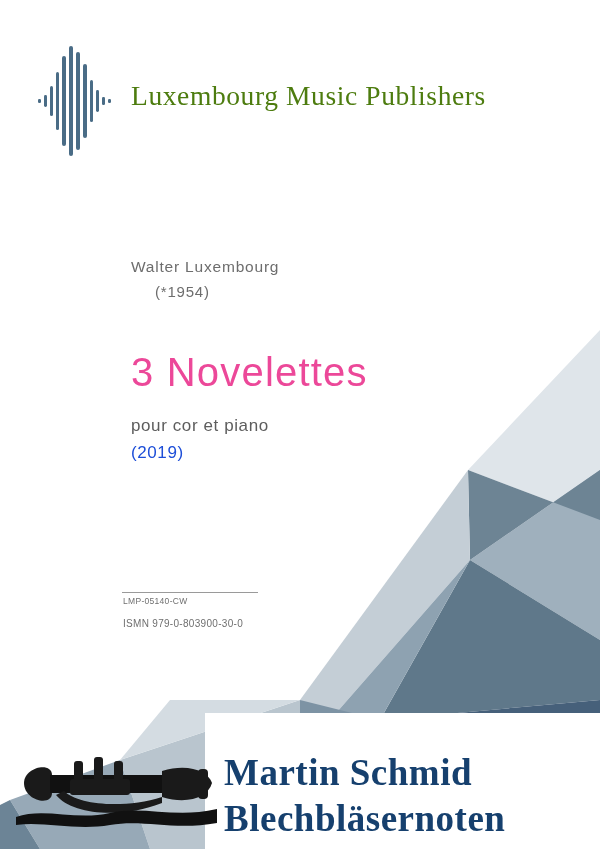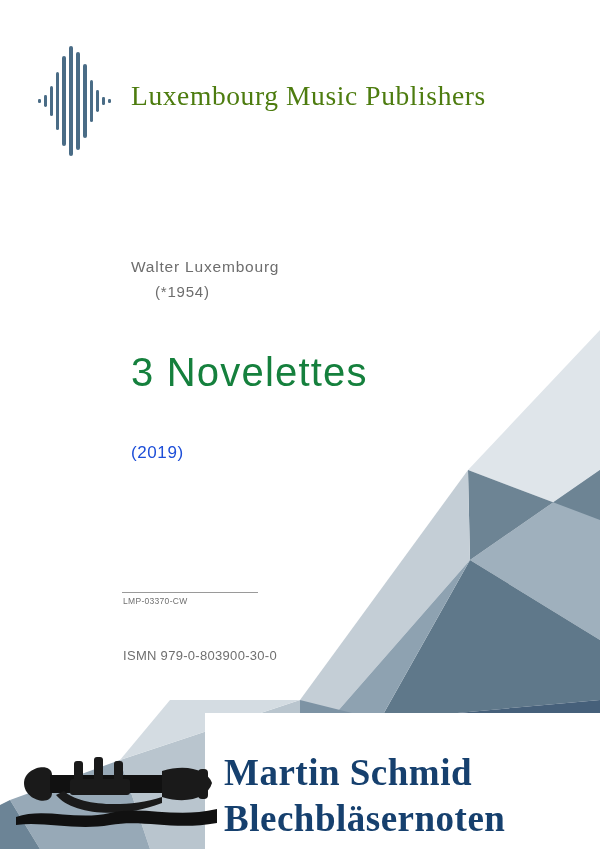--- a/index.html
+++ b/index.html
@@ -64,21 +64,21 @@
     letter-spacing: 0.8px;
     color: #6d6d6d;
     margin-left: 24px;
   }
   .work-title {
     position: absolute;
     left: 131px;
     top: 350px;
     font-size: 40px;
     letter-spacing: 1.2px;
-    color: #15803d;
+    color: #ec4899;
     white-space: nowrap;
   }
   .instrumentation {
     position: absolute;
     left: 131px;
     top: 416px;
     font-size: 17px;
     letter-spacing: 0.6px;
     color: #5d5d5d;
   }
@@ -104,22 +104,22 @@
     position: absolute;
     left: 123px;
     top: 596px;
     font-size: 8.5px;
     letter-spacing: 0.3px;
     color: #6f6f6f;
   }
   .ismn {
     position: absolute;
     left: 123px;
-    top: 648px;
-    font-size: 13px;
+    top: 618px;
+    font-size: 10px;
     letter-spacing: 0.3px;
     color: #6f6f6f;
   }
 
   
   .banner {
     position: absolute;
     left: 12px;
     top: 713px;
     width: 588px;
@@ -205,24 +205,25 @@
       <rect x="64" y="51" width="3" height="8" rx="1.2"></rect>
       <rect x="70" y="53" width="3" height="4" rx="1.2"></rect>
     </g>
   </svg>
 
   <div class="publisher-name">Luxembourg Music Publishers</div>
 
   <div class="composer">Walter Luxembourg</div>
   <div class="composer-dates">(*1954)</div>
   <div class="work-title">3 Novelettes</div>
+  <div class="instrumentation">pour cor et piano</div>
   <div class="work-year">(2019)</div>
 
   <div class="cat-rule"></div>
-  <div class="cat-number">LMP-03370-CW</div>
+  <div class="cat-number">LMP-05140-CW</div>
   <div class="ismn">ISMN 979-0-803900-30-0</div>
 
   <div class="banner">
     <div class="banner-white"></div>
 
     <svg class="trumpet" viewBox="0 0 210 110">
       <g fill="#1a1a1a">
         <path d="M12 52 C12 36 40 30 40 44 L40 62 C40 76 12 70 12 52 Z"></path>
         <path d="M38 44 L190 44 L190 62 L38 62 Z" fill="#111"></path>
         <rect x="62" y="30" width="9" height="20" rx="3"></rect>

